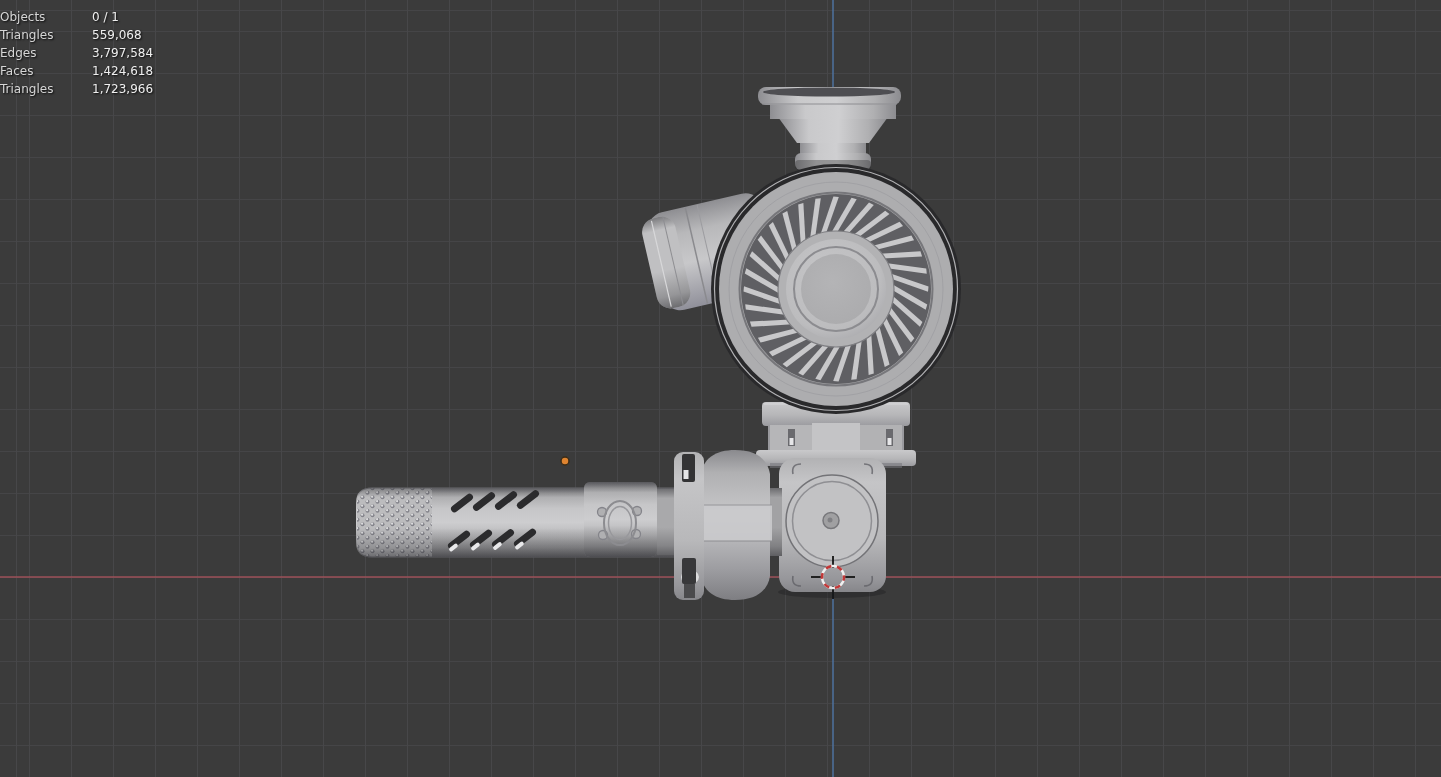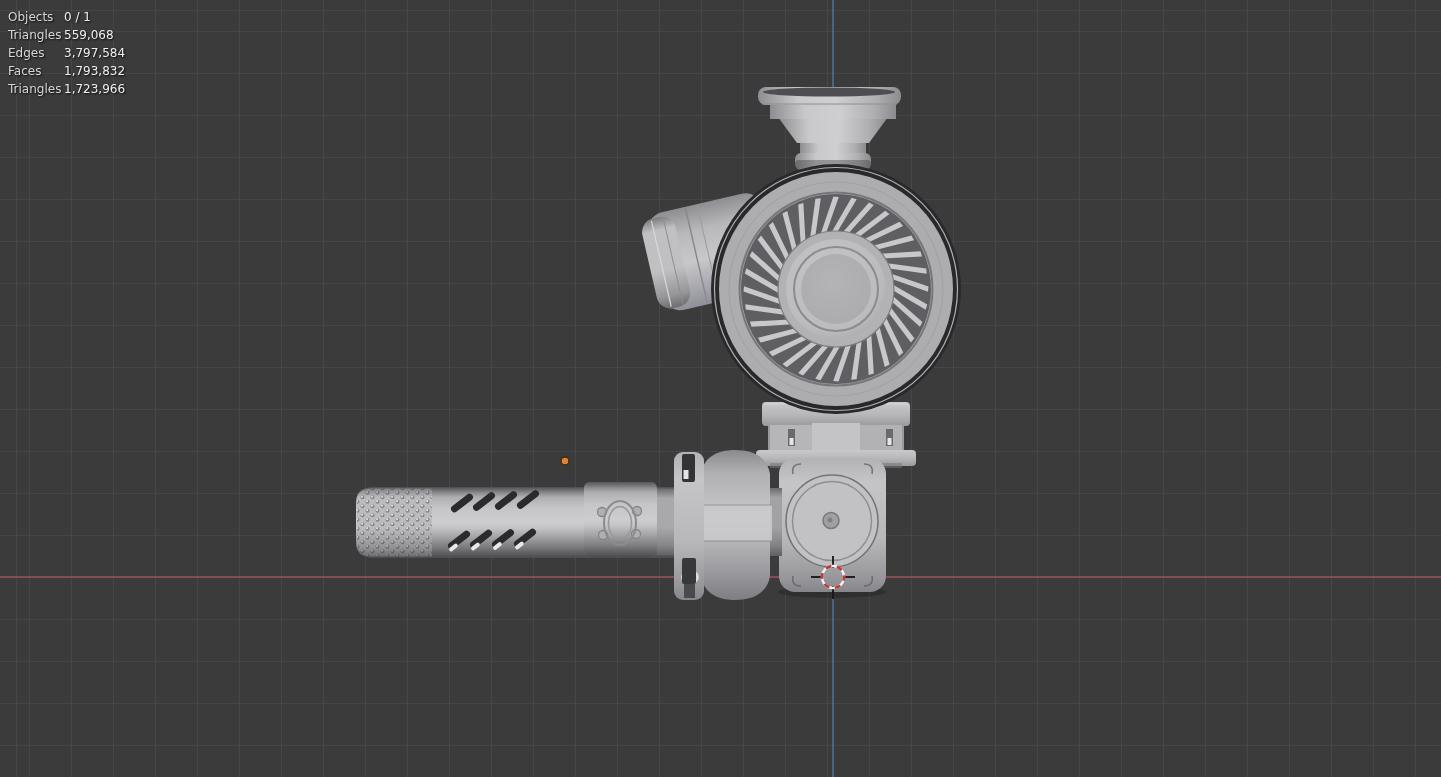--- a/index.html
+++ b/index.html
@@ -9,29 +9,29 @@
     overflow:hidden;
     background-color:#3b3b3b;
     background-image:
       repeating-linear-gradient(to right,#474749 0,#474749 1px,transparent 1px,transparent 42px),
       repeating-linear-gradient(to bottom,#454547 0,#454547 1px,transparent 1px,transparent 42px);
     background-position:29px 0,0 31px;
     font-family:"DejaVu Sans",sans-serif;
   }
   .scene{position:absolute;left:0;top:0;}
   .stats{
-    position:absolute;left:8px;top:8px;
+    position:absolute;left:0;top:8px;
     font-size:12px;line-height:18px;
     color:#dcdcdc;
     text-shadow:1px 1px 2px rgba(0,0,0,.85);
     user-select:none;
   }
   .srow{display:flex;}
   .slabel{width:56px;color:#d6d6d6;}
-  .sval{color:#efefef;}
+  .sval{color:#efefef;margin-left:36px;}
 </style>
 </head>
 <body>
 
 <div class="viewport">
 
   <svg class="scene" width="1441" height="777" viewBox="0 0 1441 777">
     <defs>
 
       <linearGradient id="gV_barrel" x1="0" y1="0" x2="0" y2="1">
@@ -280,21 +280,21 @@
     <div class="srow">
       <span class="slabel">Triangles</span>
       <span class="sval">559,068</span>
     </div>
     <div class="srow">
       <span class="slabel">Edges</span>
       <span class="sval">3,797,584</span>
     </div>
     <div class="srow">
       <span class="slabel">Faces</span>
-      <span class="sval">1,793,832</span>
+      <span class="sval">1,424,618</span>
     </div>
     <div class="srow">
       <span class="slabel">Triangles</span>
       <span class="sval">1,723,966</span>
     </div>
   </div>
 
 </div>
 
 </body></html>

